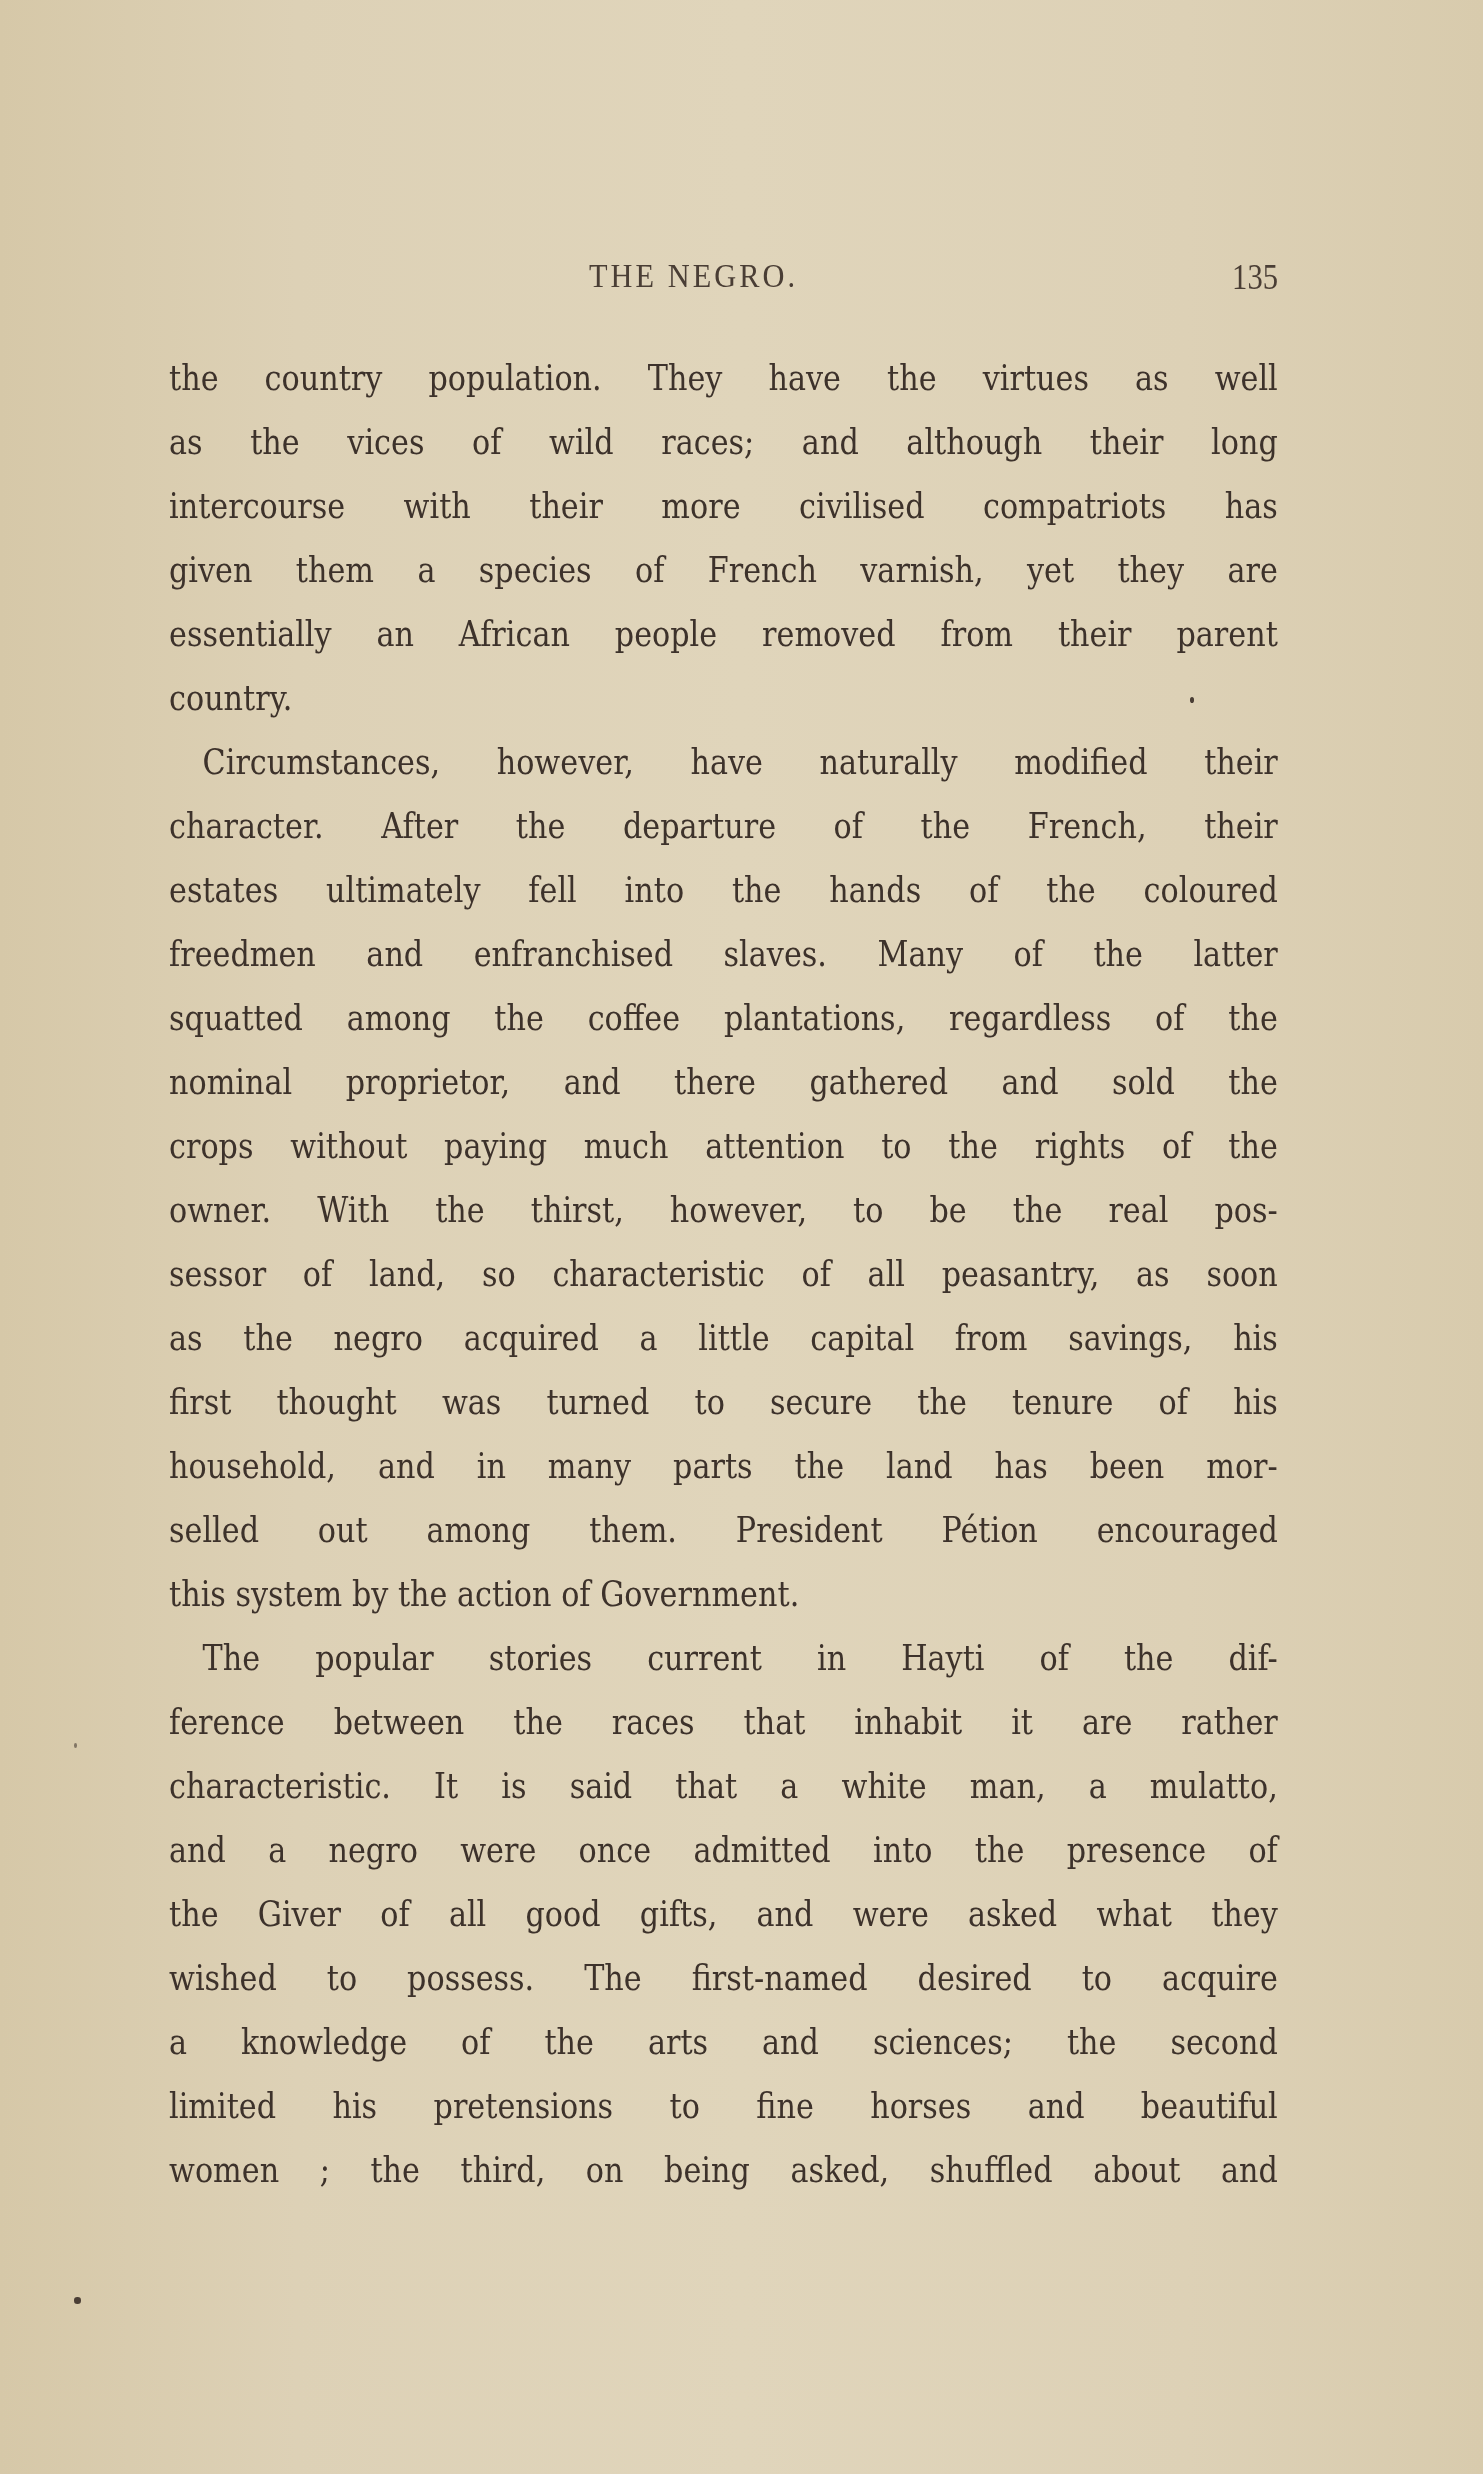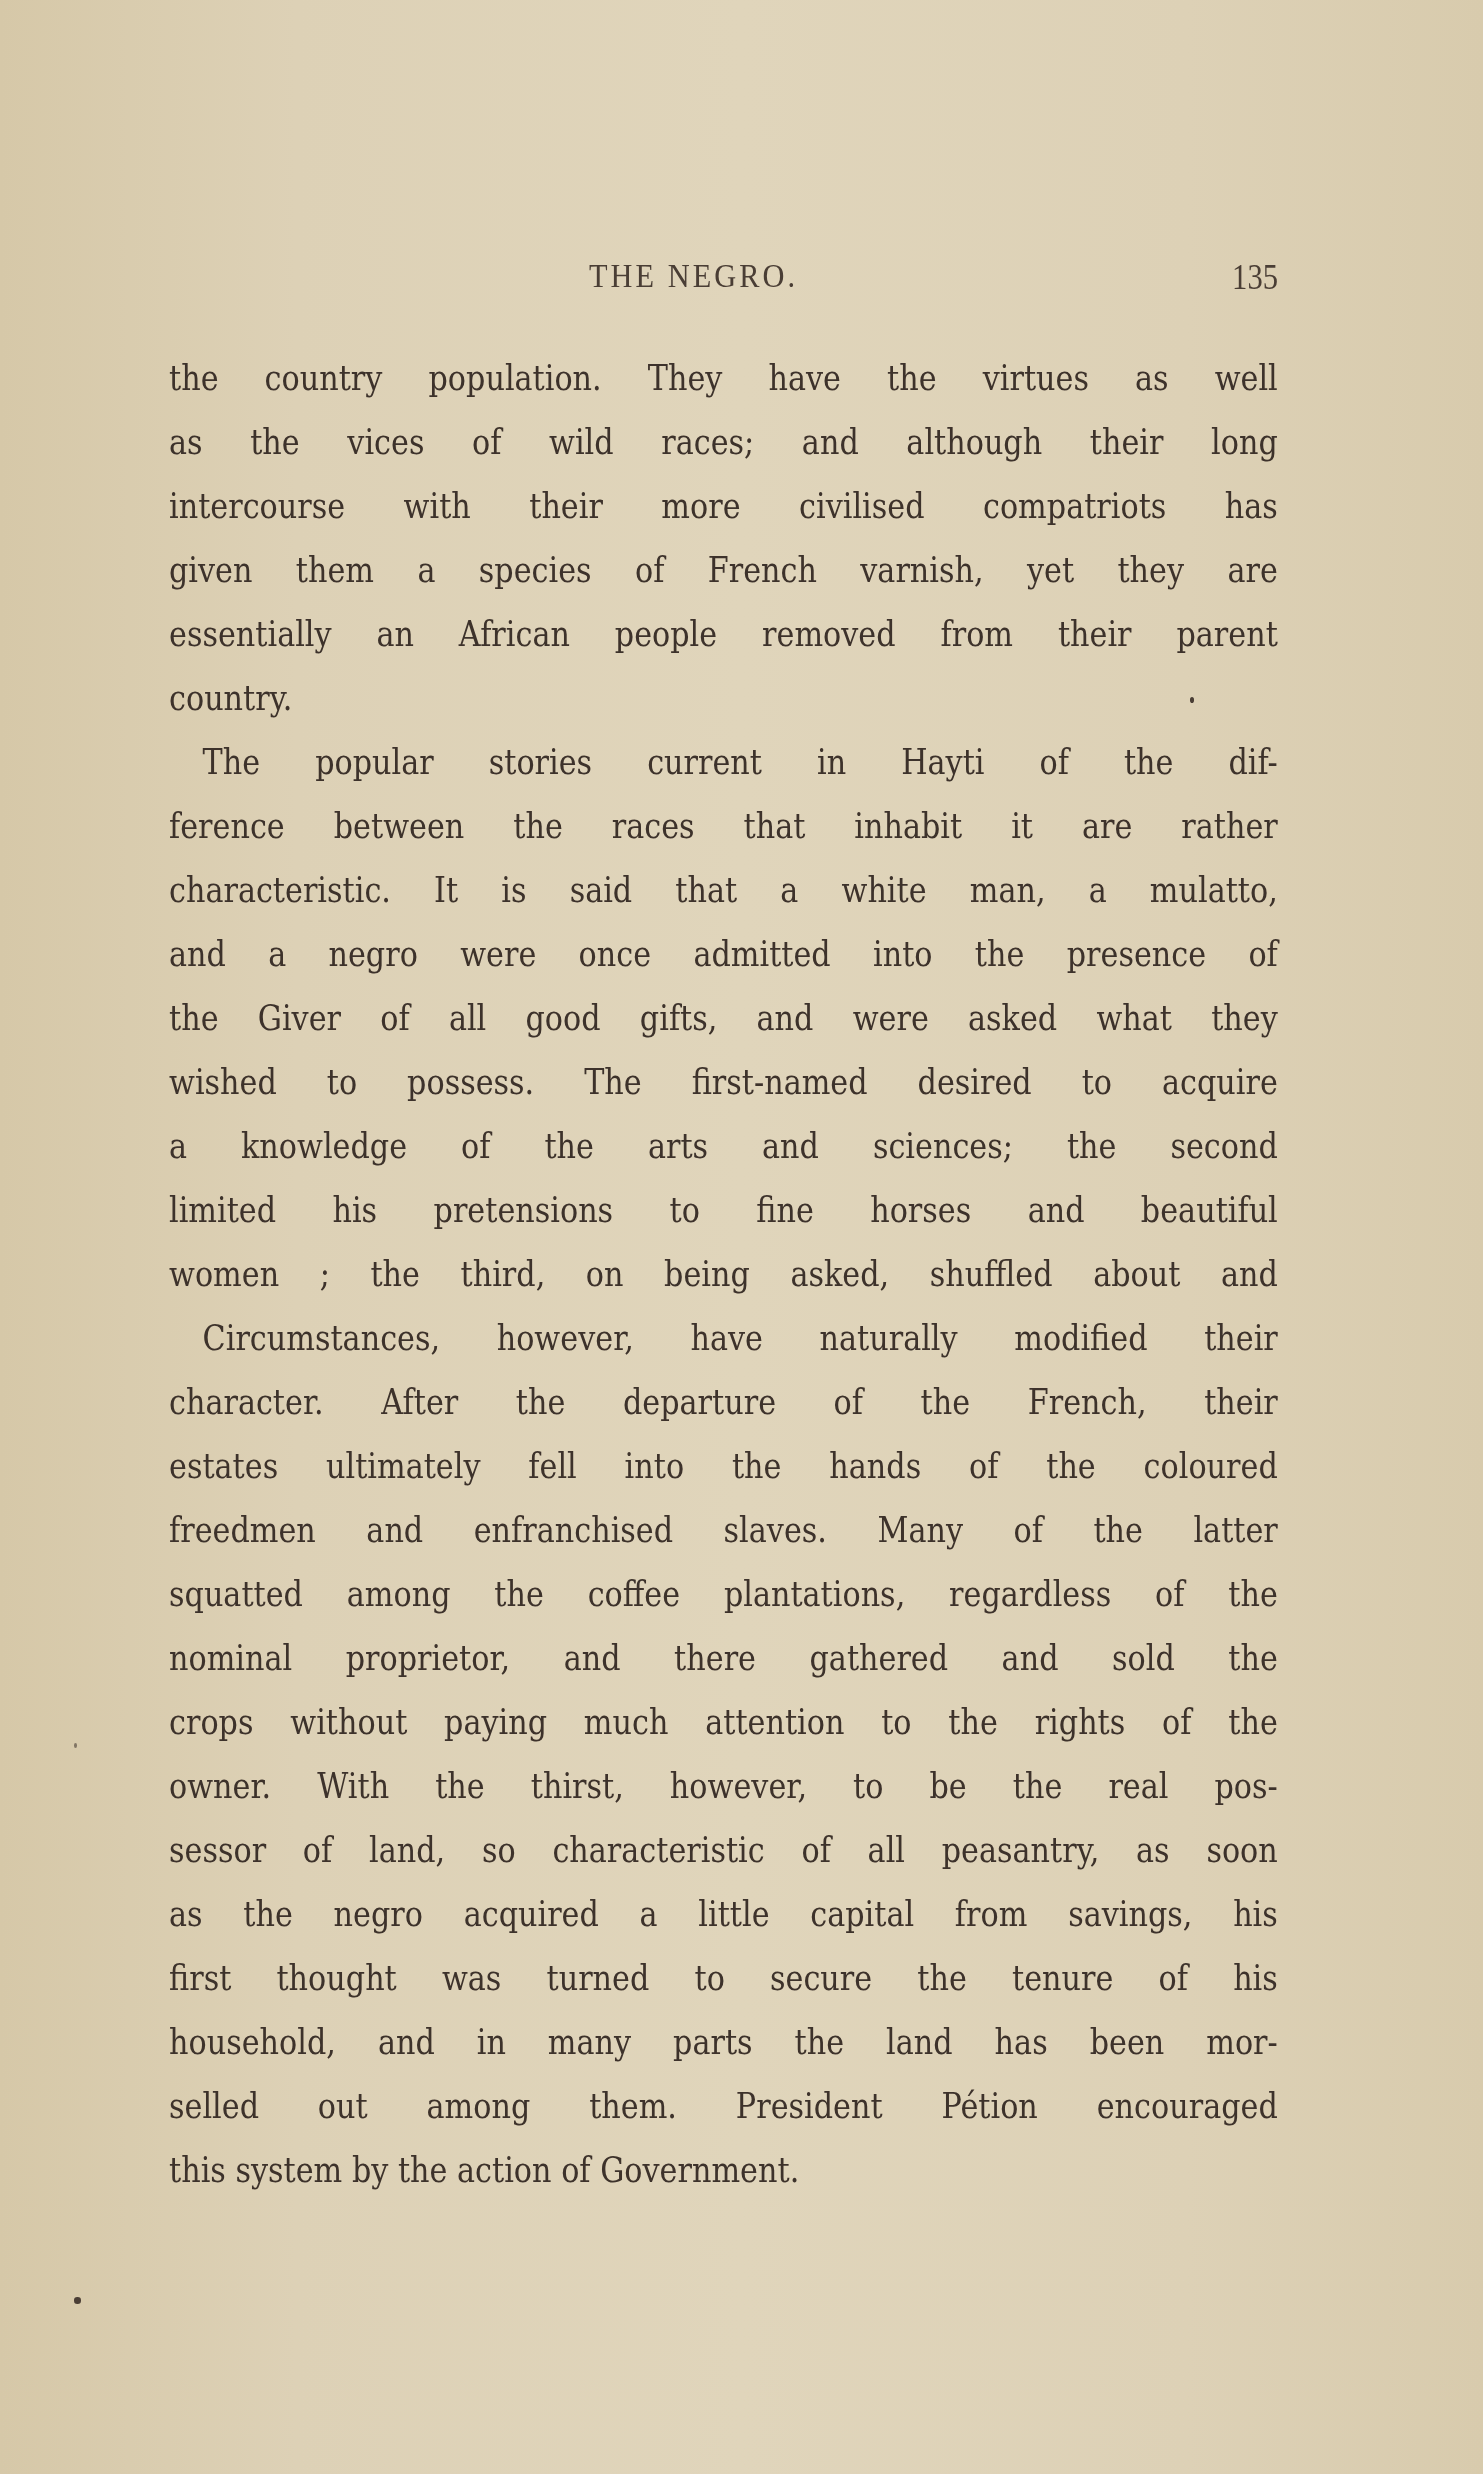--- a/index.html
+++ b/index.html
@@ -97,47 +97,47 @@
     <div>
       <span class="line">the country population.  They have the virtues as well</span>
       <span class="line">as the vices of wild races; and although their long</span>
       <span class="line">intercourse with their more civilised compatriots has</span>
       <span class="line">given them a species of French varnish, yet they are</span>
       <span class="line">essentially an African people removed from their parent</span>
       <span class="line last">country.</span>
     </div>
 
     <div>
-      <span class="line indent">The popular stories current in Hayti of the dif-</span>
-      <span class="line">ference between the races that inhabit it are rather</span>
-      <span class="line">characteristic.  It is said that a white man, a mulatto,</span>
-      <span class="line">and a negro were once admitted into the presence of</span>
-      <span class="line">the Giver of all good gifts, and were asked what they</span>
-      <span class="line">wished to possess.  The first-named desired to acquire</span>
-      <span class="line">a knowledge of the arts and sciences; the second</span>
-      <span class="line">limited his pretensions to fine horses and beautiful</span>
-      <span class="line">women ; the third, on being asked, shuffled about and</span>
-    </div>
-
-    <div>
       <span class="line indent">Circumstances, however, have naturally modified their</span>
       <span class="line">character.  After the departure of the French, their</span>
       <span class="line">estates ultimately fell into the hands of the coloured</span>
       <span class="line">freedmen and enfranchised slaves.  Many of the latter</span>
       <span class="line">squatted among the coffee plantations, regardless of the</span>
       <span class="line">nominal proprietor, and there gathered and sold the</span>
       <span class="line">crops without paying much attention to the rights of the</span>
       <span class="line">owner.  With the thirst, however, to be the real pos-</span>
       <span class="line">sessor of land, so characteristic of all peasantry, as soon</span>
       <span class="line">as the negro acquired a little capital from savings, his</span>
       <span class="line">first thought was turned to secure the tenure of his</span>
       <span class="line">household, and in many parts the land has been mor-</span>
       <span class="line">selled out among them.  President Pétion encouraged</span>
       <span class="line last">this system by the action of Government.</span>
     </div>
+
+    <div>
+      <span class="line indent">The popular stories current in Hayti of the dif-</span>
+      <span class="line">ference between the races that inhabit it are rather</span>
+      <span class="line">characteristic.  It is said that a white man, a mulatto,</span>
+      <span class="line">and a negro were once admitted into the presence of</span>
+      <span class="line">the Giver of all good gifts, and were asked what they</span>
+      <span class="line">wished to possess.  The first-named desired to acquire</span>
+      <span class="line">a knowledge of the arts and sciences; the second</span>
+      <span class="line">limited his pretensions to fine horses and beautiful</span>
+      <span class="line">women ; the third, on being asked, shuffled about and</span>
+    </div>
   </div>
 
   <span class="speck" style="left:70px;top:2297px;width:6.6px;height:6.6px;"></span>
   <span class="speck" style="left:1479px;top:463px;width:3.3px;height:6.6px;"></span>
   <span class="speck" style="left:70px;top:1743px;width:3.3px;height:5px;opacity:0.6;"></span>
   <span class="speck" style="left:1186px;top:697px;width:4.1px;height:5.8px;"></span>
 </div>
 
 
 </body></html>

